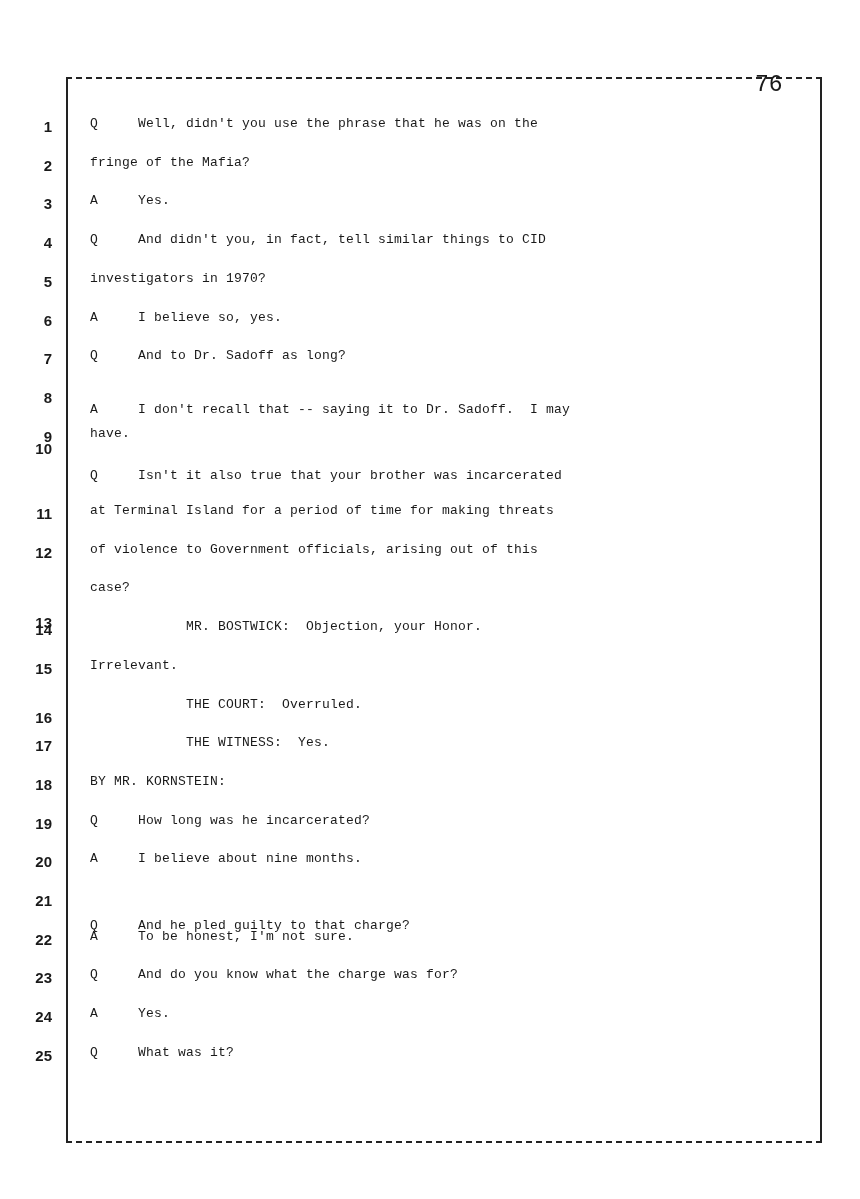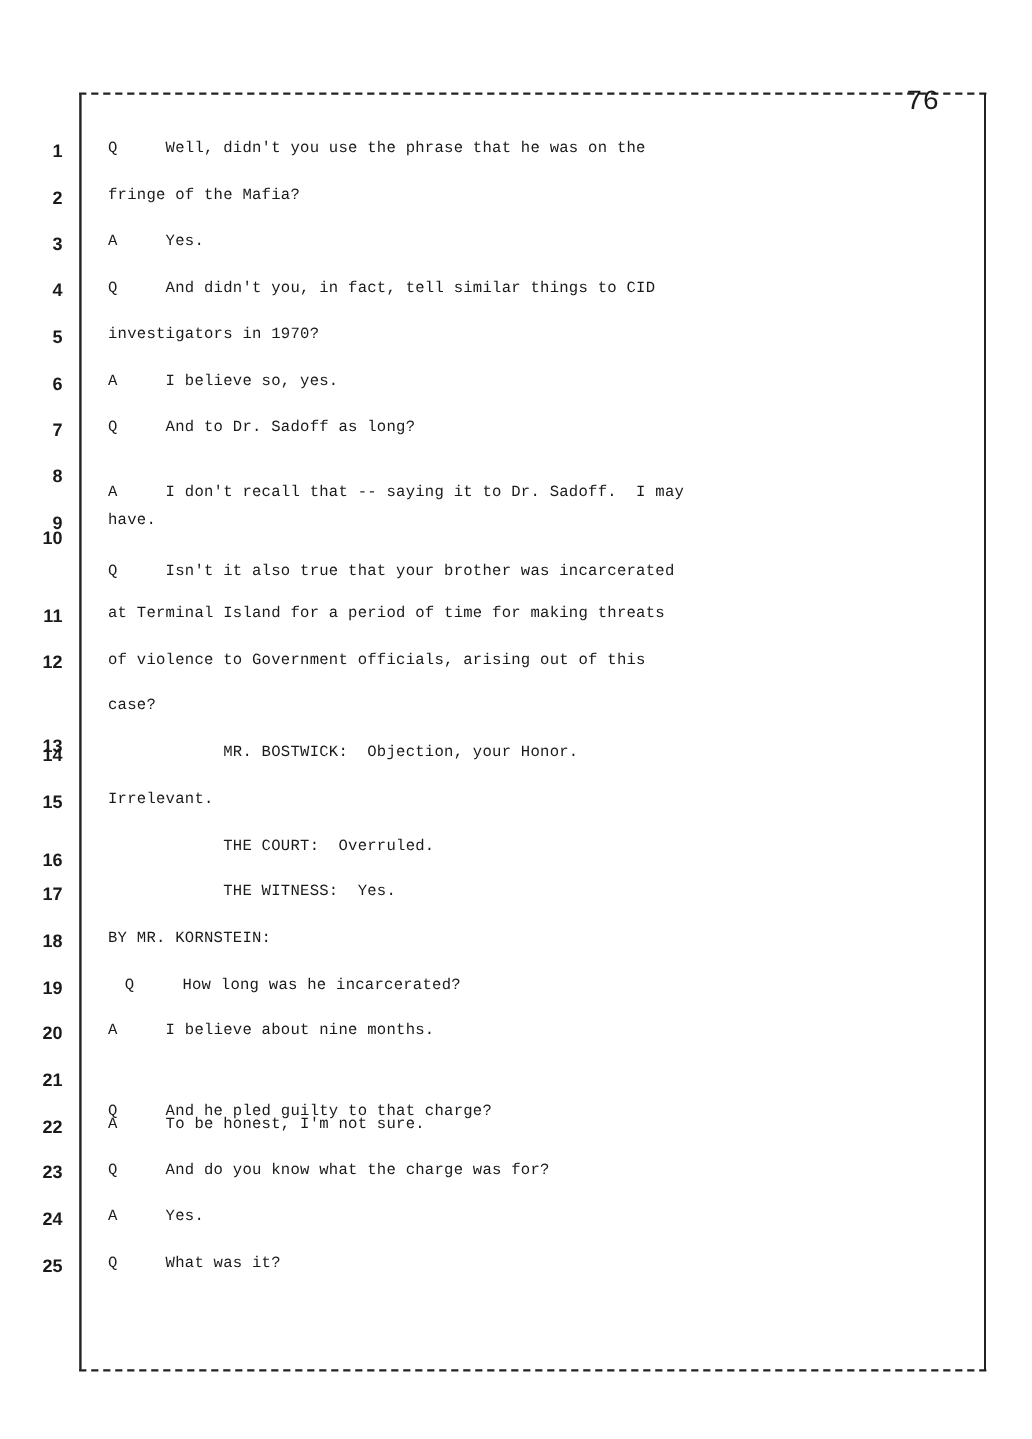--- a/index.html
+++ b/index.html
@@ -46,21 +46,21 @@
     <div class="line" style="top: 619.1px;">            MR. BOSTWICK:  Objection, your Honor.</div>
     <div class="lineno" style="top: 659.8px;">15</div>
     <div class="line" style="top: 657.8px;">Irrelevant.</div>
     <div class="lineno" style="top: 709px;">16</div>
     <div class="line" style="top: 696.5px;">            THE COURT:  Overruled.</div>
     <div class="lineno" style="top: 737.2px;">17</div>
     <div class="line" style="top: 735.2px;">            THE WITNESS:  Yes.</div>
     <div class="lineno" style="top: 775.9px;">18</div>
     <div class="line" style="top: 773.9px;">BY MR. KORNSTEIN:</div>
     <div class="lineno" style="top: 814.6px;">19</div>
-    <div class="line" style="top: 812.6px; margin-left: 14px;">Q     How long was he incarcerated?</div>
+    <div class="line" style="top: 812.6px;">Q     How long was he incarcerated?</div>
     <div class="lineno" style="top: 853.3px;">20</div>
     <div class="line" style="top: 851.3px;">A     I believe about nine months.</div>
     <div class="lineno" style="top: 892px;">21</div>
     <div class="line" style="top: 890px; margin-top: 28px;">Q     And he pled guilty to that charge?</div>
     <div class="lineno" style="top: 930.7px;">22</div>
     <div class="line" style="top: 928.7px;">A     To be honest, I'm not sure.</div>
     <div class="lineno" style="top: 969.4px;">23</div>
     <div class="line" style="top: 967.4px;">Q     And do you know what the charge was for?</div>
     <div class="lineno" style="top: 1008.1px;">24</div>
     <div class="line" style="top: 1006.1px;">A     Yes.</div>

